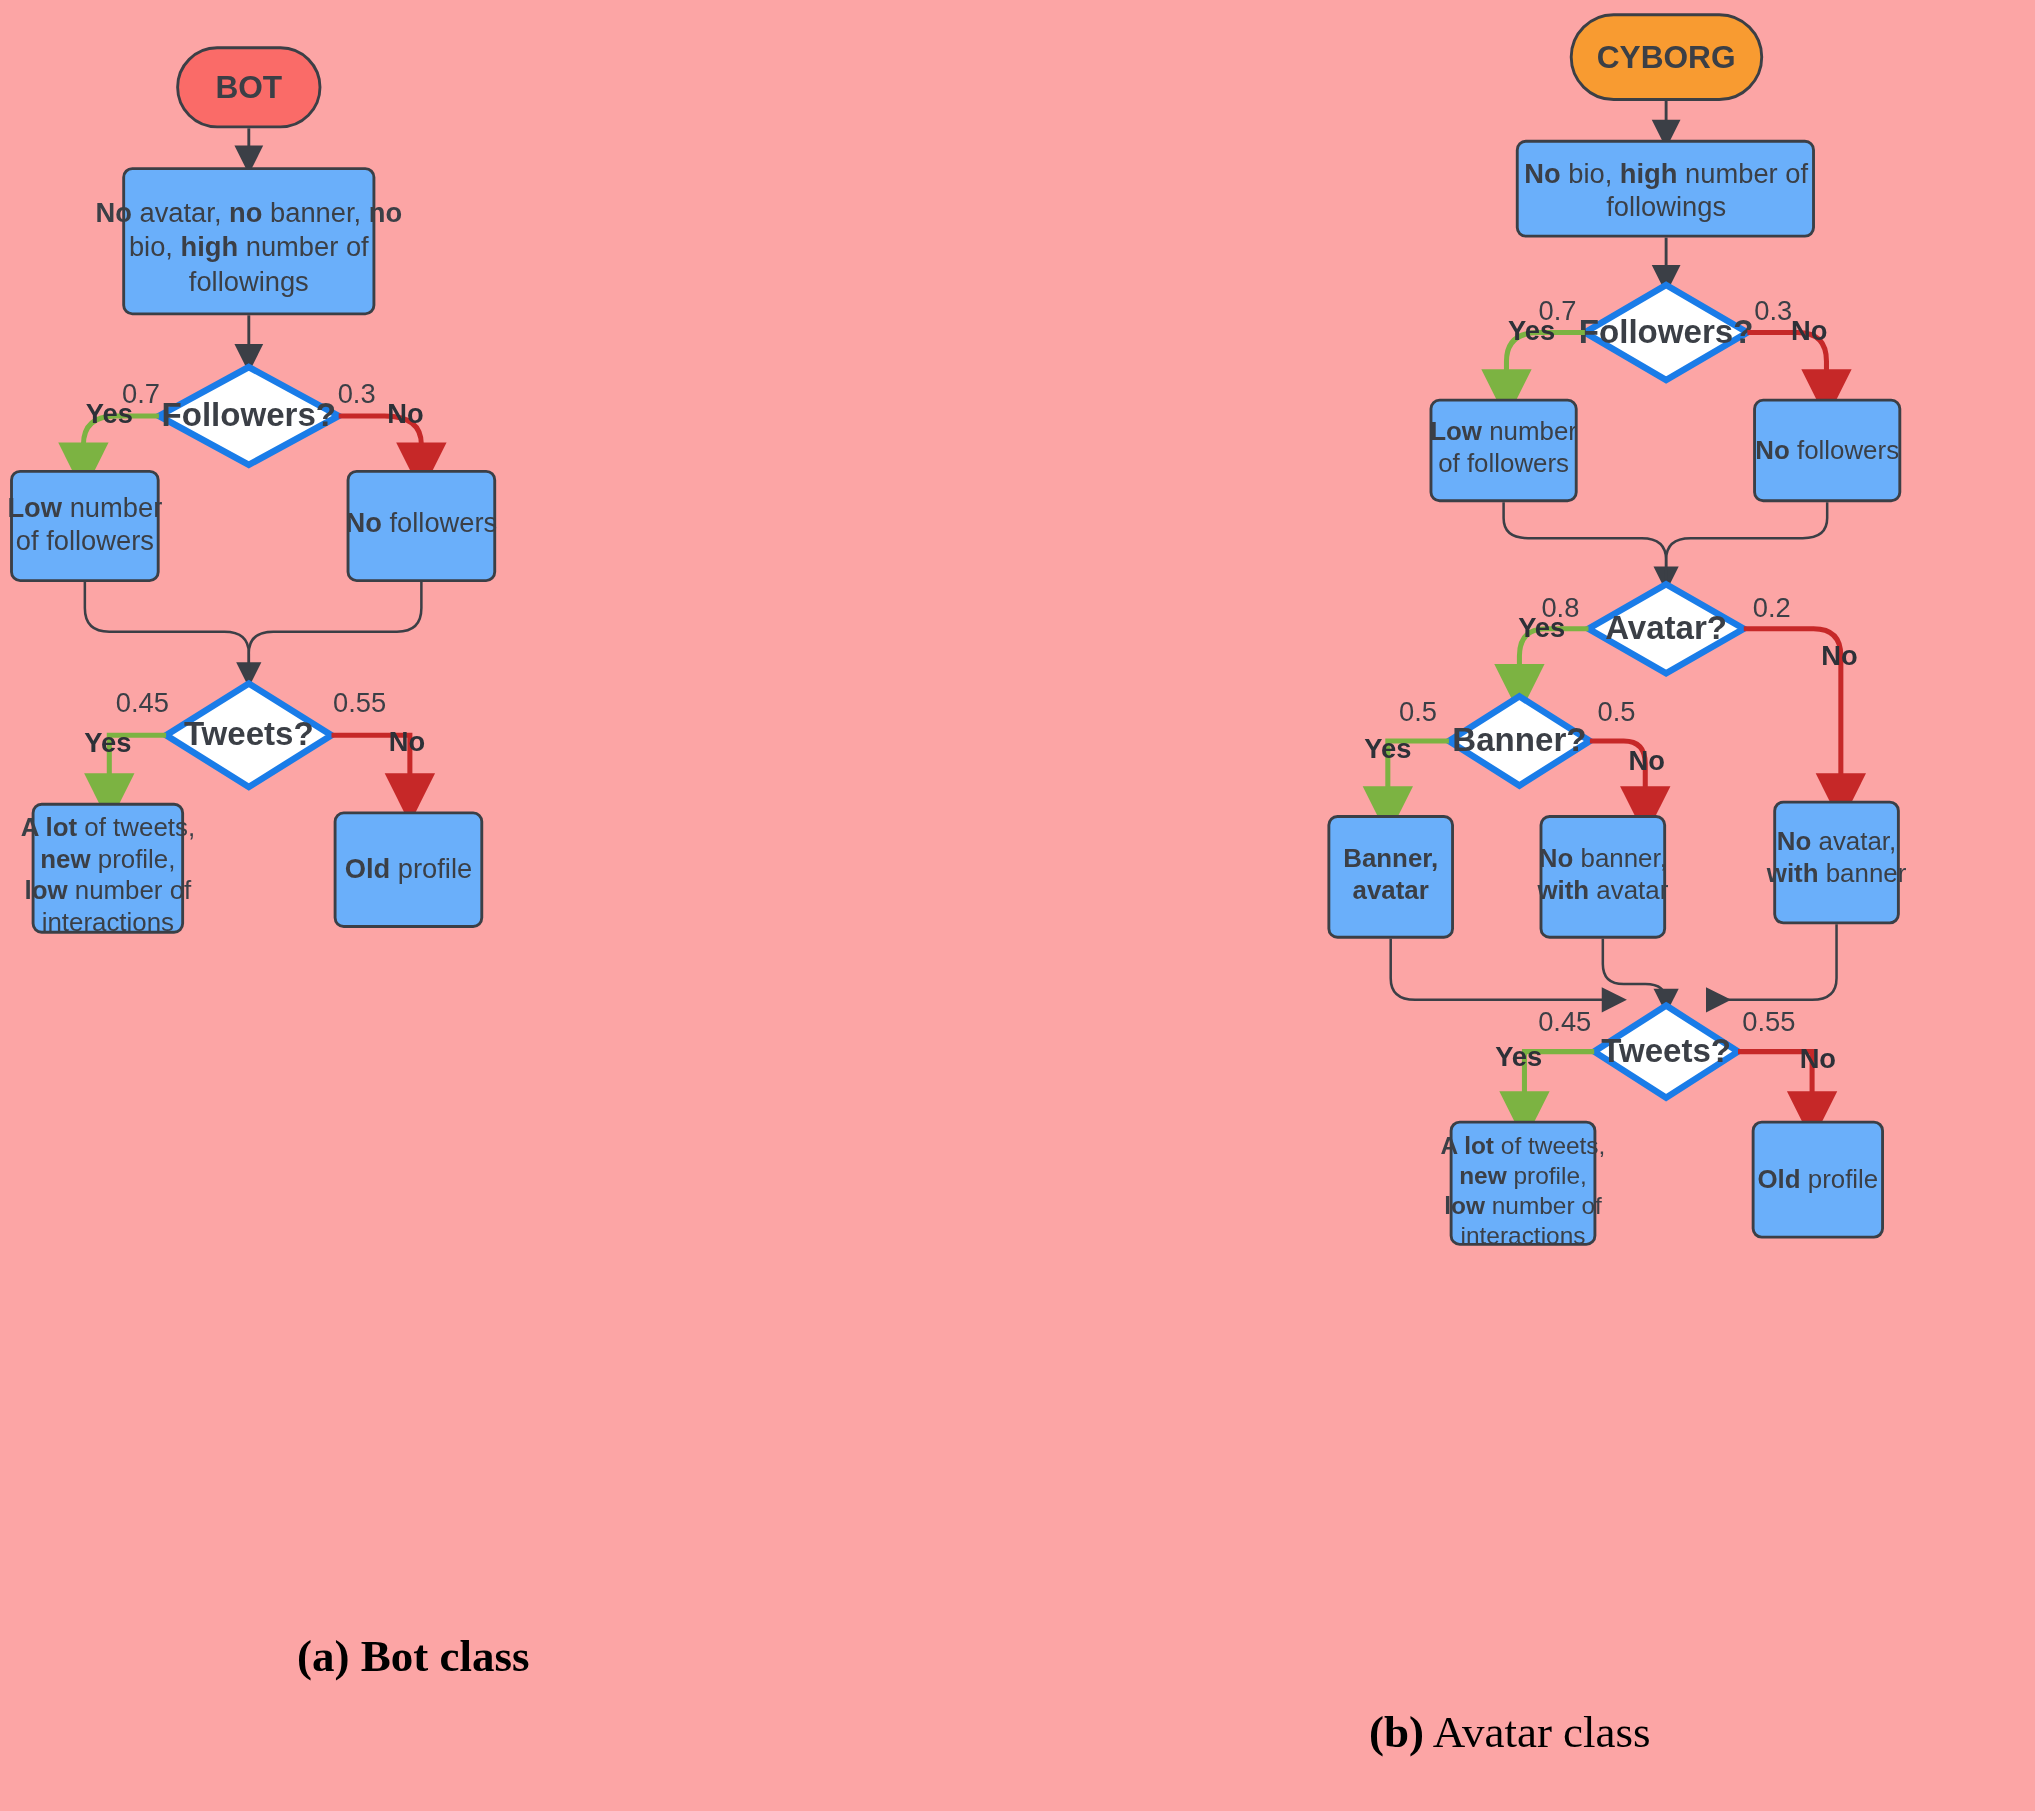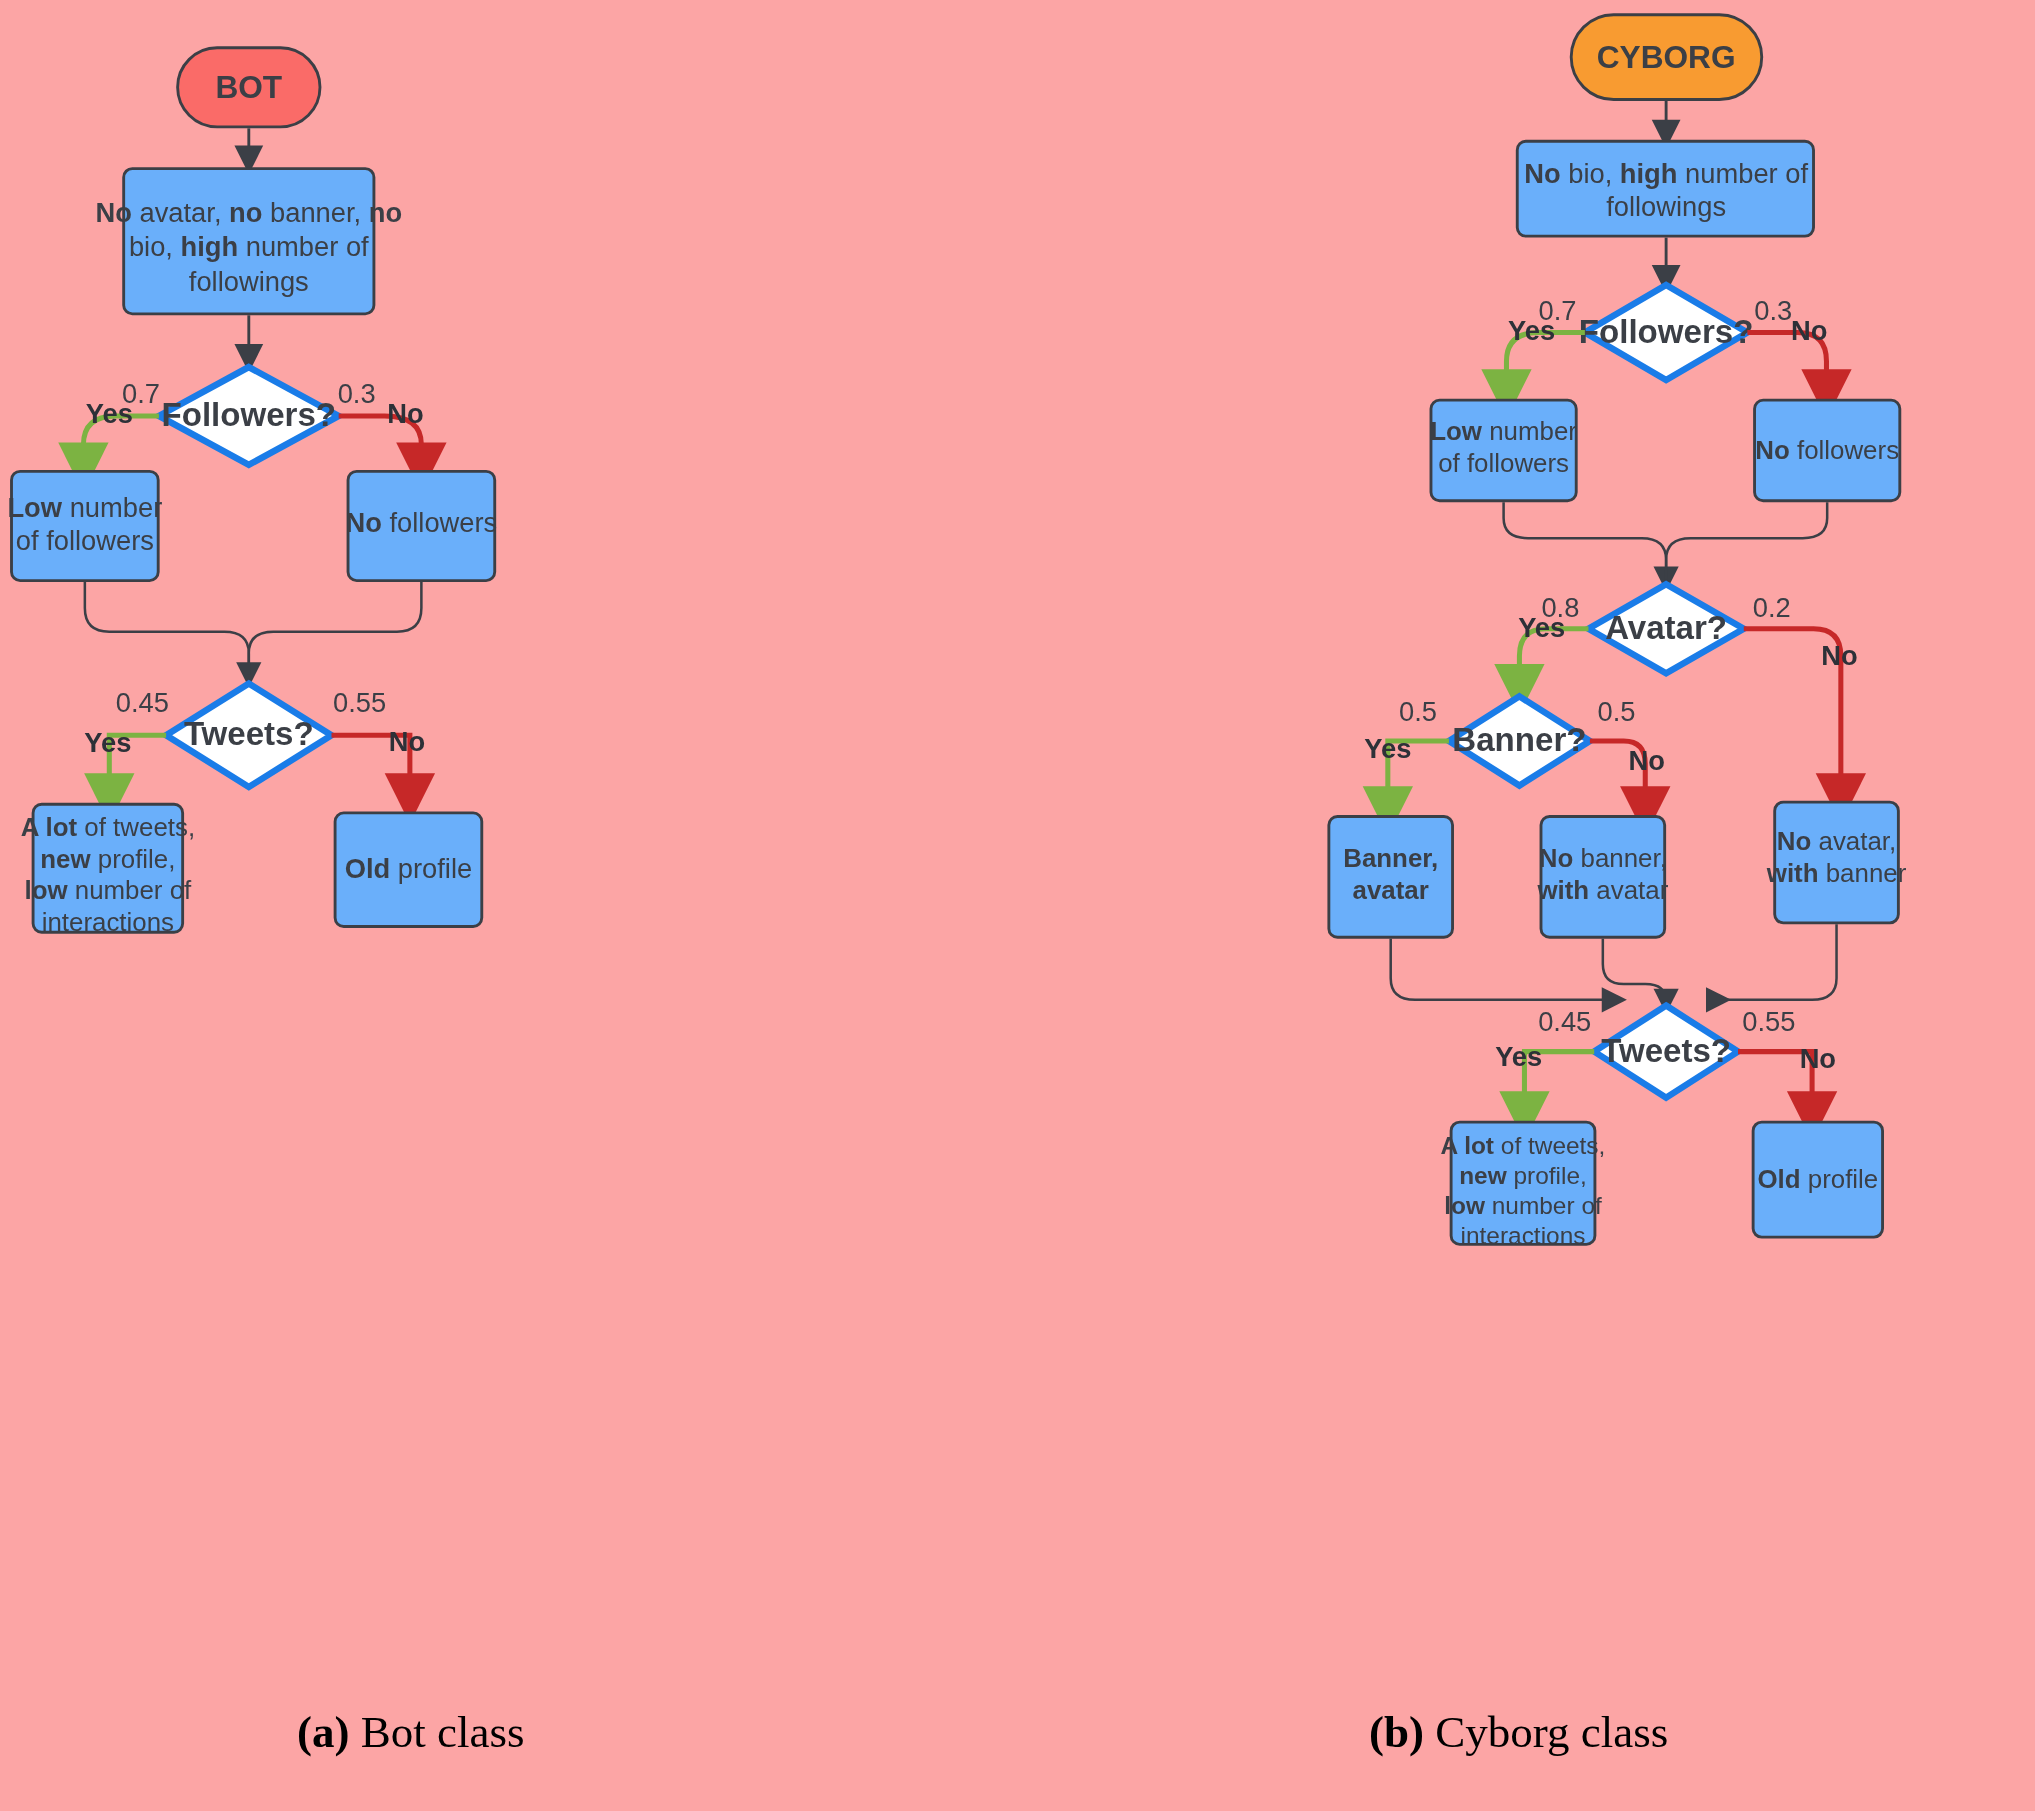--- a/index.html
+++ b/index.html
@@ -209,17 +209,17 @@
     <text x="2118" y="1688" text-anchor="middle" font-size="34" class="nodeText"><tspan class="b">low</tspan><tspan> number of</tspan></text>
     <text x="2118" y="1730" text-anchor="middle" font-size="34" class="nodeText"><tspan>interactions</tspan></text>
   </g>
 
   <g>
     <rect x="2438" y="1560" width="180" height="160" rx="12" ry="12" fill="#6aaffa" stroke="#3b3f46" stroke-width="4"></rect>
     <text x="2528" y="1652" text-anchor="middle" font-size="36" class="nodeText"><tspan class="b">Old</tspan><tspan> profile</tspan></text>
   </g>
 </svg>
 
-<div class="cap" style="left:297px;top:1706px;"><b>(a)</b> <span>Bot class</span></div>
-<div class="cap" style="left:1369px;top:1706px;"><b>(b)</b> <span>Cyborg class</span></div>
+<div class="cap" style="left:297px;top:1630px;font-weight:bold;"><b>(a)</b> <span>Bot class</span></div>
+<div class="cap" style="left:1369px;top:1706px;"><b>(b)</b> <span>Avatar class</span></div>
 
 </div>
 
 
 </body></html>

